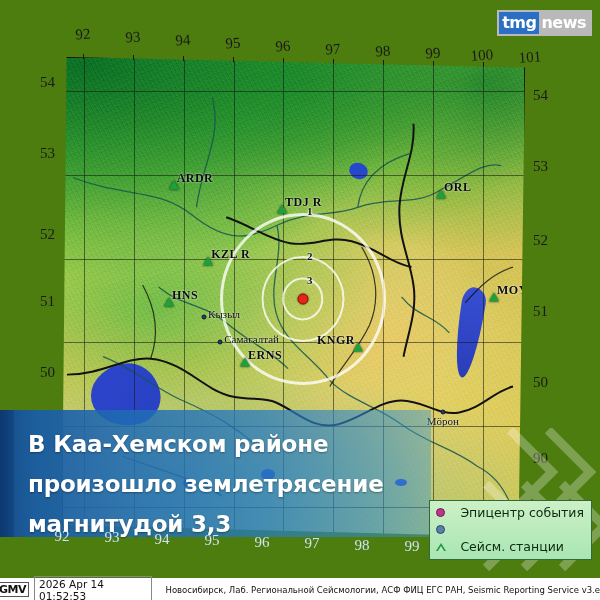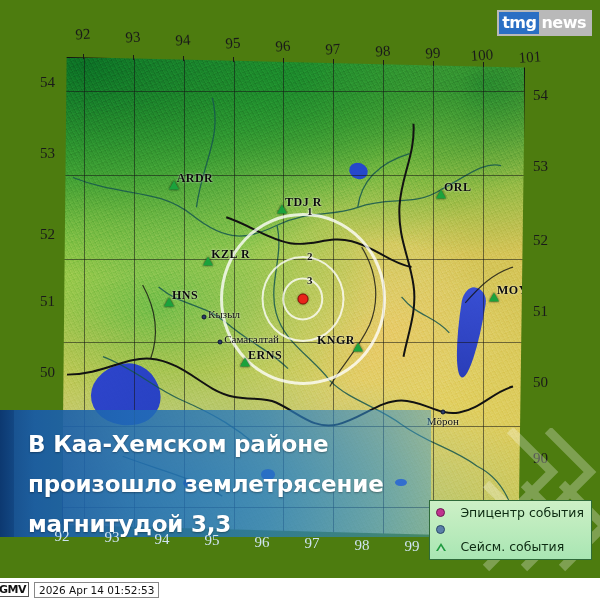--- a/index.html
+++ b/index.html
@@ -479,22 +479,23 @@
     </div>
     <div class="row">
       <span class="sym">
           <i class="sym-city"></i>
         </span>
     </div>
     <div class="row">
       <span class="sym">
           <i class="sym-sta"></i>
         </span>
-      <span class="txt">Сейсм. события</span>
+      <span class="txt">Сейсм. станции</span>
     </div>
   </div>
 
   <div id="footer">
     <span class="gmv">GMV</span>
     <span class="stamp">2026 Apr 14 01:52:53</span>
+    <span class="credit">Новосибирск, Лаб. Региональной Сейсмологии, АСФ ФИЦ ЕГС РАН, Seismic Reporting Service v3.e</span>
   </div>
 
 </div>
 
 </body></html>

